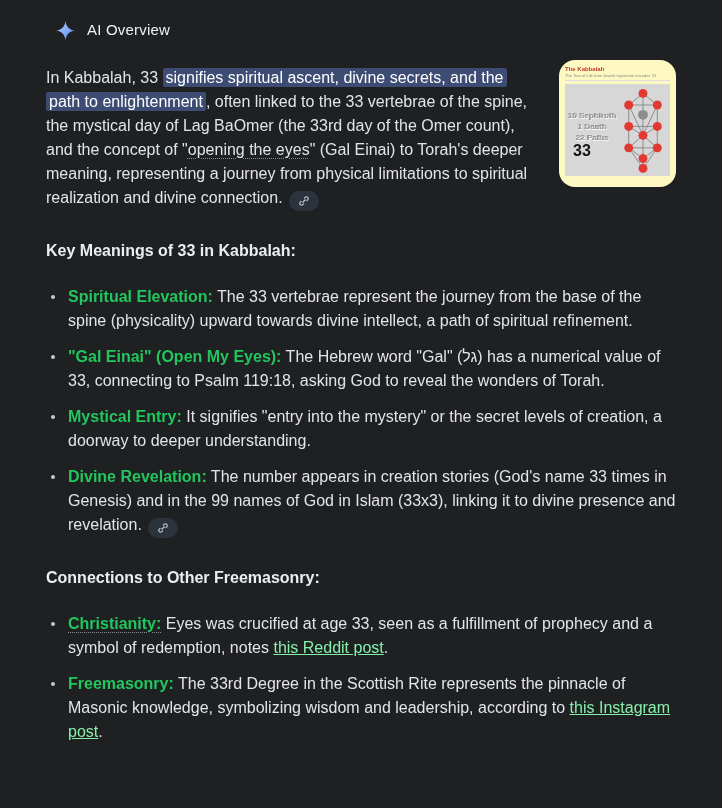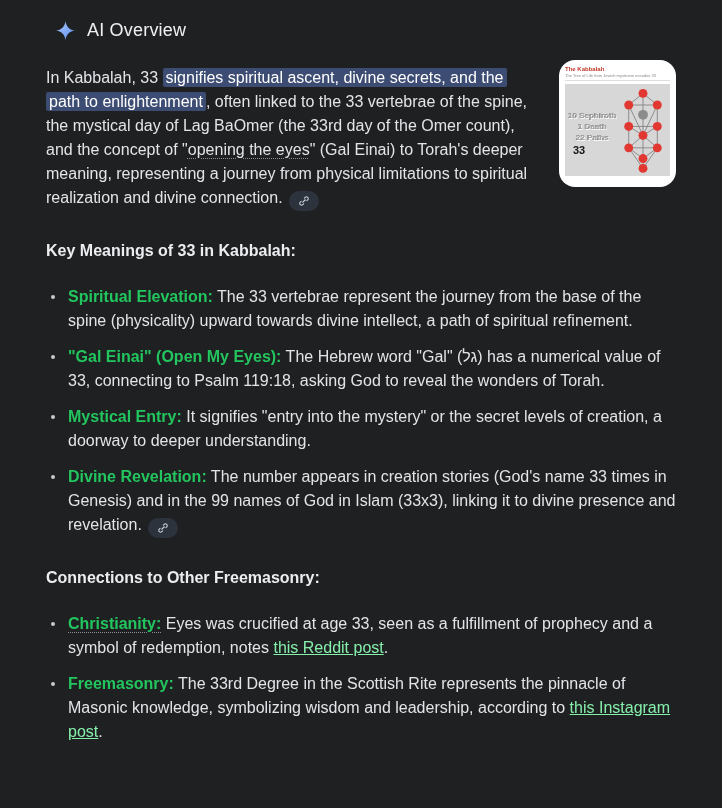--- a/index.html
+++ b/index.html
@@ -8,54 +8,54 @@
     background:#1f2021;
     color:#e2e4e8;
     font-family:"Liberation Sans", sans-serif;
     font-size:16px; line-height:24px;
     overflow-x:hidden;
   }
   .container { padding:14px 46px 20px 46px; box-sizing:border-box; }
 
   
   .ai-header { display:flex; align-items:center; gap:11px; margin:4px 0 24px 9px; }
-  .ai-header .label { font-size:18px; color:#eef0f2; letter-spacing:.2px; }
+  .ai-header .label { font-size:15px; color:#eef0f2; letter-spacing:.2px; }
   .sparkle svg { display:block; }
 
   
   .intro { margin:0; }
   .hl {
     background:#3d4c72; color:#fff;
     padding:1px 3px; border-radius:2px;
     box-decoration-break:clone; -webkit-box-decoration-break:clone;
   }
   .dotted {
     text-decoration:underline dotted #8a9097;
     text-decoration-thickness:1px; text-underline-offset:3px;
     cursor:pointer;
   }
   .thumb-card {
     float:right; width:117px; height:127px; box-sizing:border-box;
-    background:#ffffff; border-radius:16px;
+    background:#fef9c3; border-radius:16px;
     margin:-6px 0 12px 20px; padding:6px 6px 6px 6px;
     cursor:pointer; overflow:hidden;
   }
   .thumb-title { color:#c0392b; font-size:6px; font-weight:bold; line-height:7px; }
   .thumb-sub {
     color:#8a8a8a; font-size:4px; line-height:5px;
     border-bottom:1px solid #ddd; padding-bottom:2px; margin-bottom:3px;
     white-space:nowrap; overflow:hidden;
   }
   .thumb-img { background:#d7d7d7; height:92px; display:flex; align-items:stretch; padding:2px; box-sizing:border-box; }
   .thumb-labels {
     flex:1; text-align:center; align-self:center; margin-top:6px;
     color:#a3a3a3; font-weight:bold; font-size:8px; line-height:11px;
     text-shadow:0.5px 0.5px 0 #ffffff, -0.5px -0.5px 0 #7a7a7a;
   }
-  .thumb-33 { color:#141414; font-size:11px; font-weight:800; text-shadow:none; margin-top:2px; text-align:left; padding-left:6px; }
+  .thumb-33 { color:#141414; font-size:16px; font-weight:800; text-shadow:none; margin-top:2px; text-align:left; padding-left:6px; }
   .tree { align-self:center; }
 
   
   .chip {
     display:inline-flex; align-items:center; justify-content:center;
     width:30px; height:20px; border-radius:11px;
     background:#2d333d; border:none; padding:0;
     margin-left:6px; vertical-align:-4px; cursor:pointer;
   }
 

